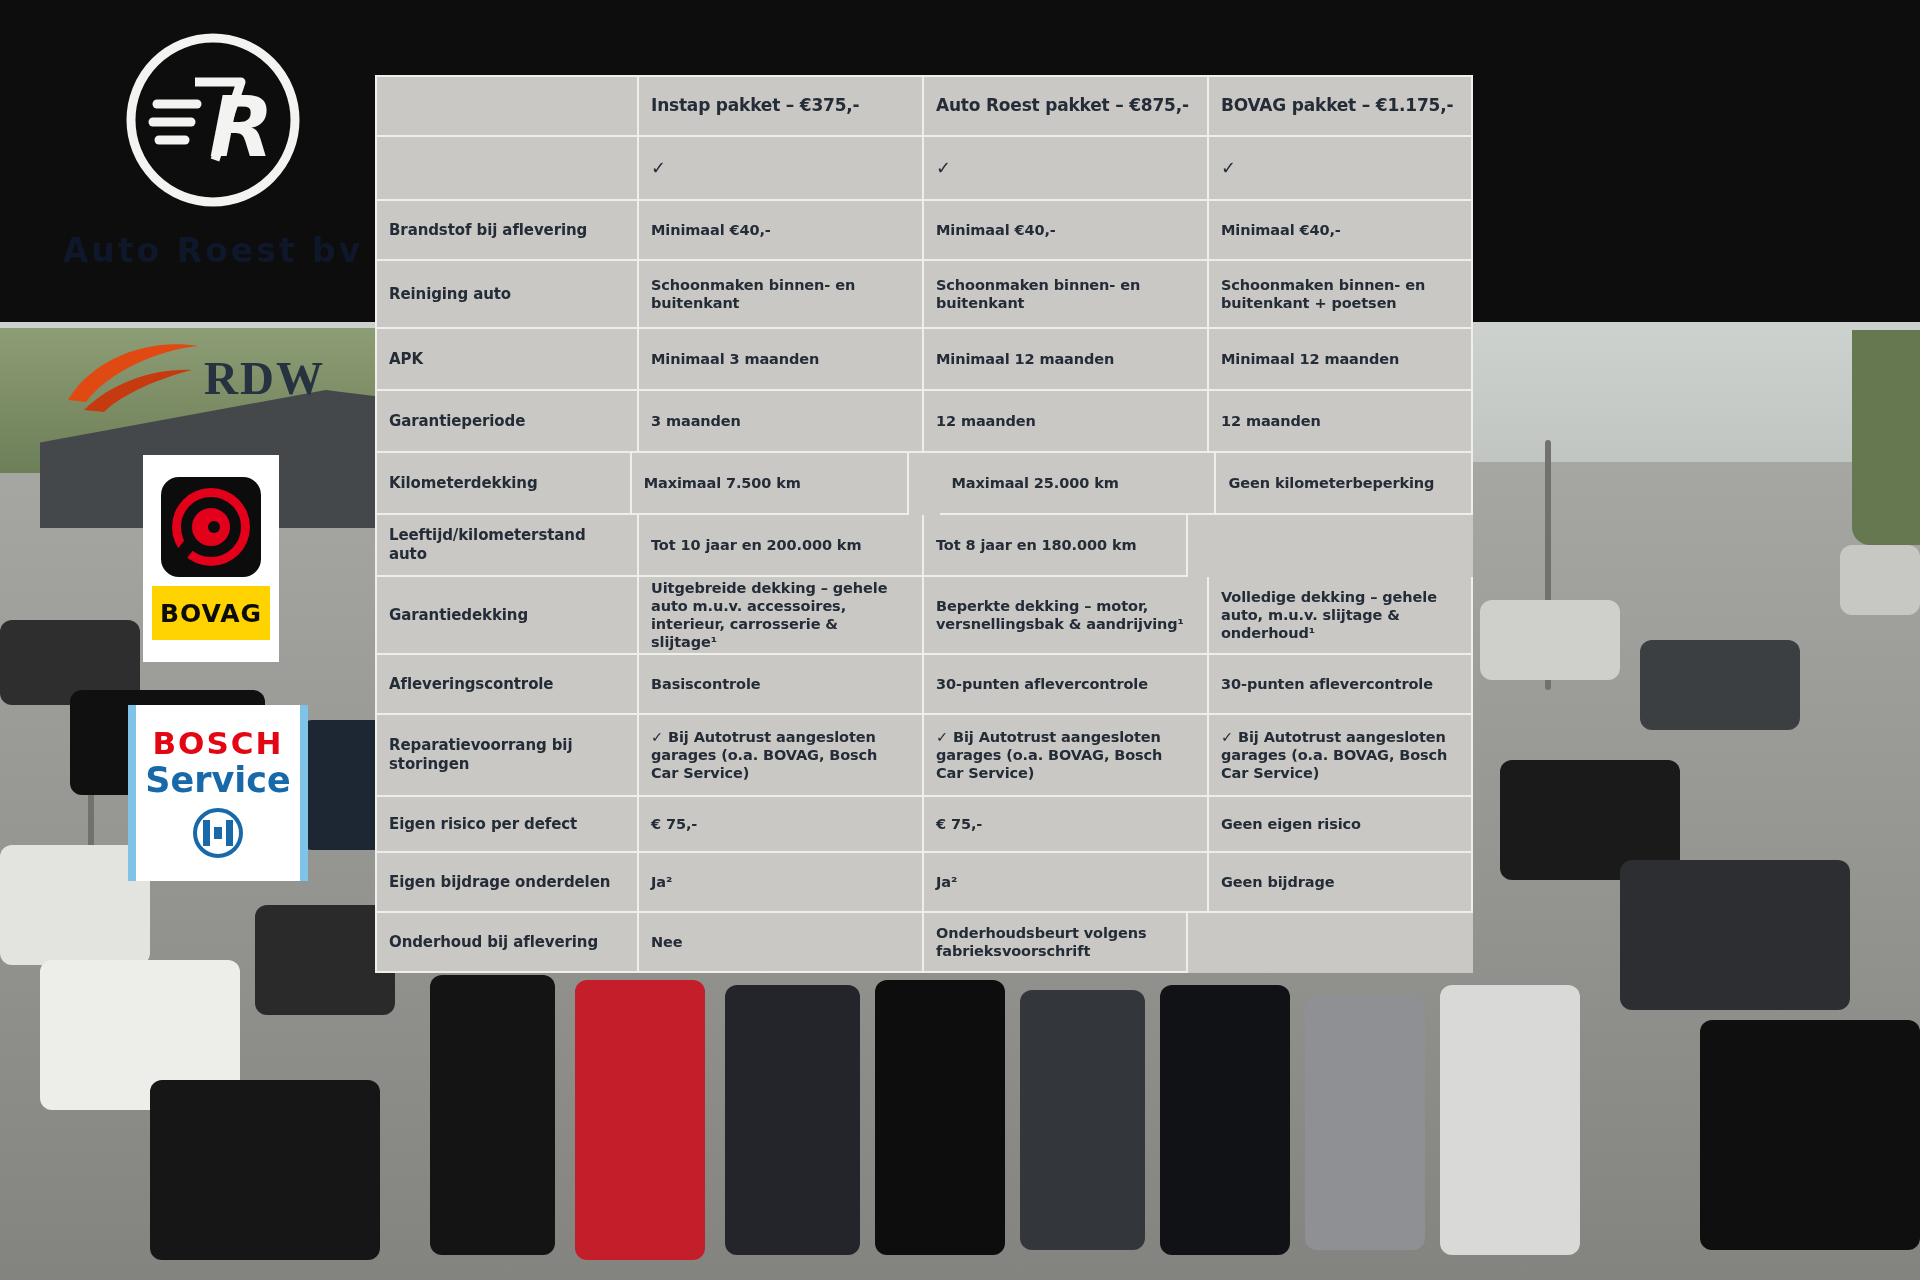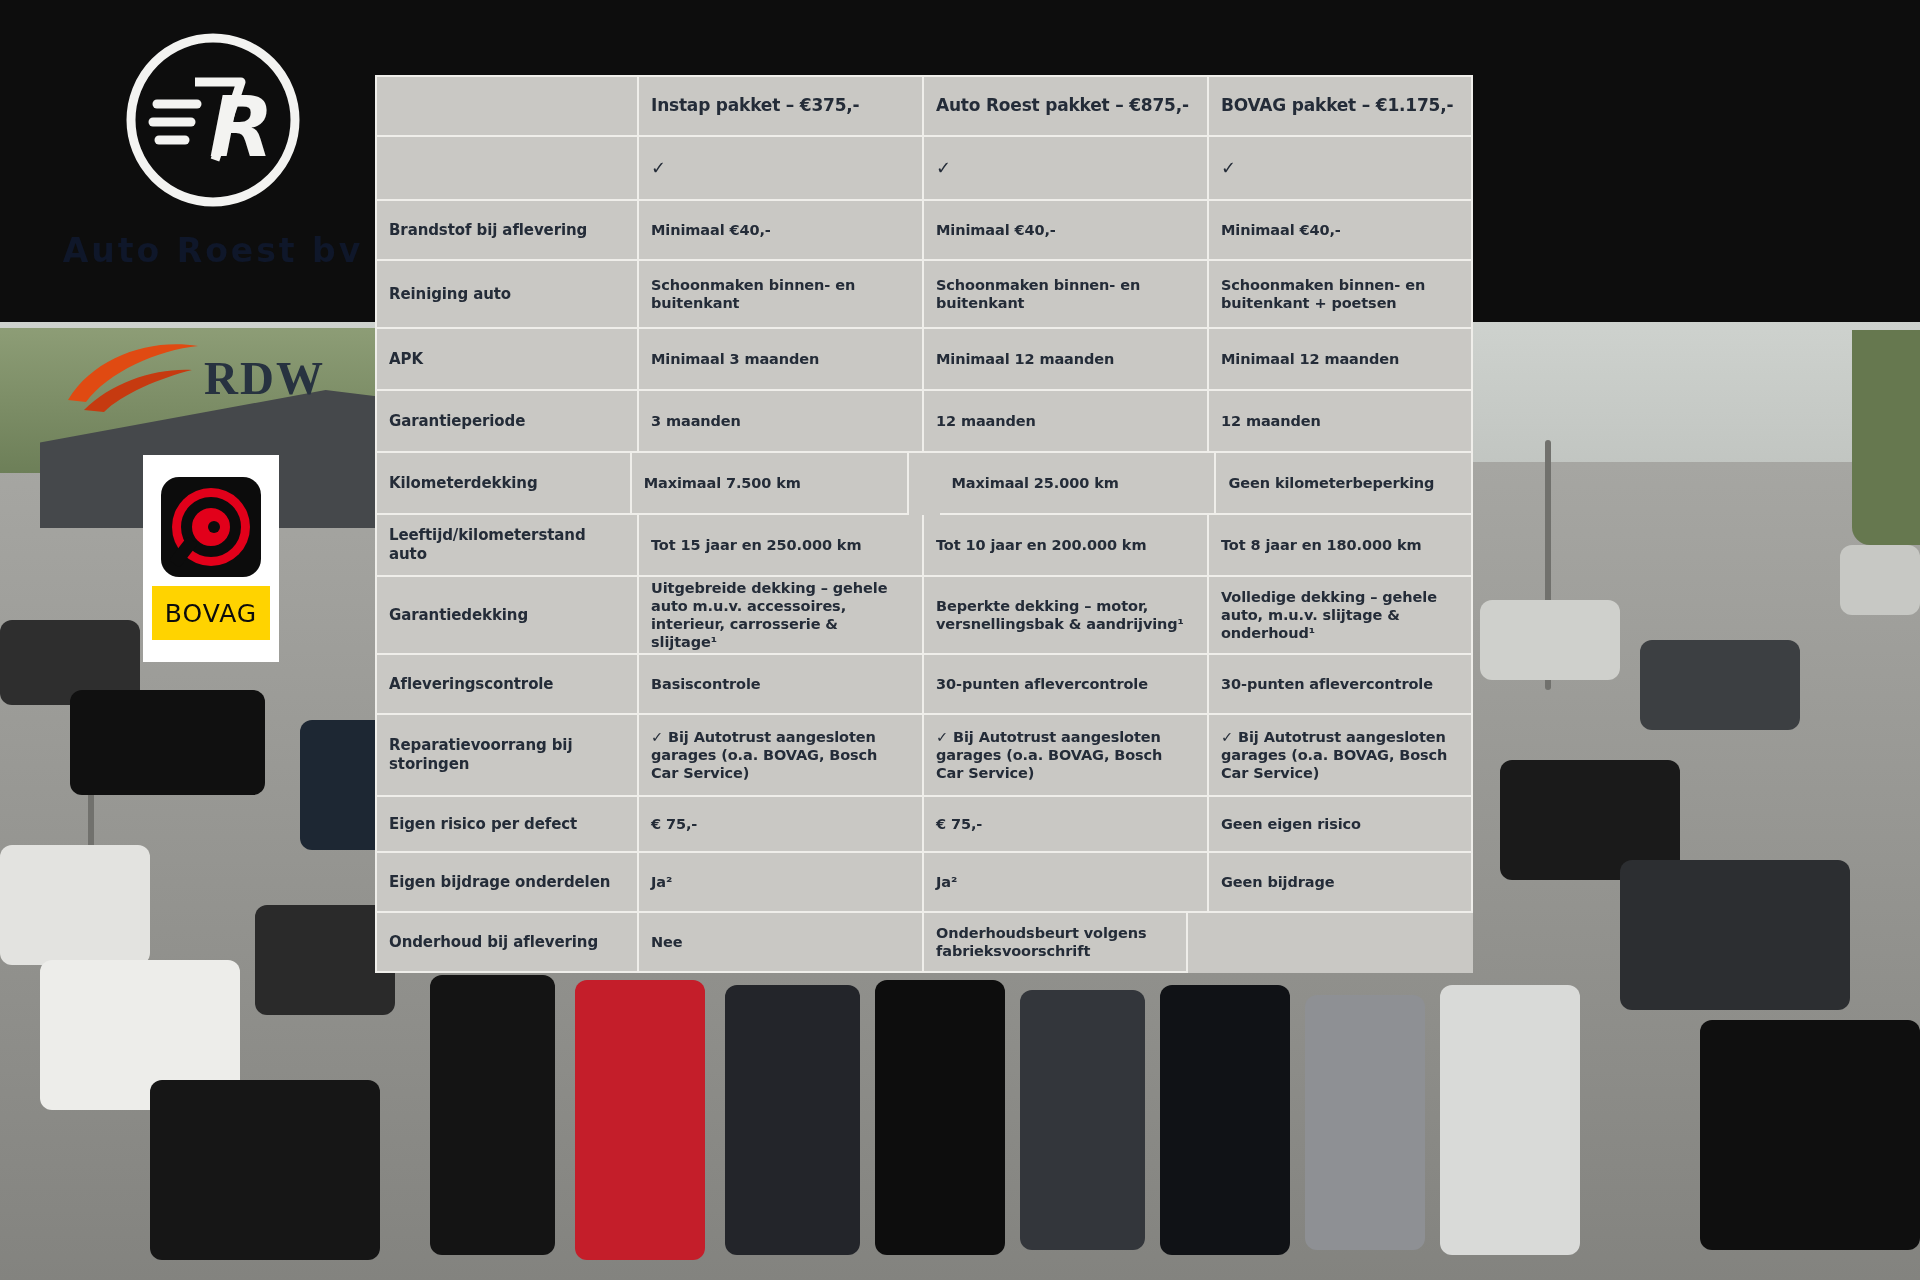--- a/index.html
+++ b/index.html
@@ -36,21 +36,21 @@
          z-index:3;display:flex;flex-direction:column;align-items:center;justify-content:center;gap:9px;}
   .bovag-square{width:100px;height:100px;background:#0c0c0c;border-radius:18px;
                 display:flex;align-items:center;justify-content:center;}
   .bovag-circle{width:78px;height:78px;background:#e2001a;border-radius:50%;position:relative;}
   .bovag-circle::before{content:"";position:absolute;left:50%;top:50%;transform:translate(-50%,-50%);
                 width:38px;height:38px;border:11px solid #0c0c0c;border-radius:50%;}
   .bovag-circle::after{content:"";position:absolute;left:5px;bottom:-1px;width:13px;height:30px;
                 background:#0c0c0c;transform:rotate(38deg);border-radius:3px;}
   .bovag-dot{position:absolute;left:36px;top:33px;width:12px;height:12px;background:#0c0c0c;border-radius:50%;}
   .bovag-banner{width:118px;height:54px;background:#ffd300;display:flex;align-items:center;justify-content:center;
-                font-weight:normal;font-size:25px;color:#0c0c0c;letter-spacing:1px;}
+                font-weight:bold;font-size:25px;color:#0c0c0c;letter-spacing:1px;}
 
   
   .bosch{position:absolute;left:128px;top:705px;width:164px;height:176px;background:#ffffff;z-index:3;
          display:flex;flex-direction:column;align-items:center;justify-content:center;gap:4px;
          border-left:8px solid #7fc3e8;border-right:8px solid #7fc3e8;}
   .bosch-word{color:#e30613;font-weight:bold;font-size:31px;letter-spacing:2px;line-height:1;}
   .service-word{color:#1769aa;font-weight:bold;font-size:35px;line-height:1;}
   .armature{width:42px;height:42px;border:4px solid #1769aa;border-radius:50%;margin-top:6px;
             display:flex;align-items:center;justify-content:center;gap:4px;}
   .arm-bar{width:7px;height:26px;background:#1769aa;display:inline-block;}
@@ -131,20 +131,29 @@
 
   <div class="bovag">
     <div class="bovag-square">
       <div class="bovag-circle">
         <span class="bovag-dot"></span>
       </div>
     </div>
     <div class="bovag-banner">BOVAG</div>
   </div>
 
+  <div class="bosch">
+    <div class="bosch-word">BOSCH</div>
+    <div class="service-word">Service</div>
+    <div class="armature">
+      <span class="arm-bar"></span>
+        <span class="arm-mid"></span>
+        <span class="arm-bar"></span>
+    </div>
+  </div>
 
   <div class="pkg-table" id="pkgTable">
       <div class="trow thead" style="height: 60px;">
         <div class="tcell tlabel" style="width: 262px;"></div>
         <div class="tcell" style="width: 285px;">Instap pakket – €375,-</div>
         <div class="tcell" style="width: 285px;">Auto Roest pakket – €875,-</div>
         <div class="tcell" style="width: 264px;">BOVAG pakket – €1.175,-</div>
       </div>
       <div class="trow checkrow" style="height: 64px;">
         <div class="tcell tlabel" style="width: 262px;"></div>
@@ -177,21 +186,20 @@
         <div class="tcell" style="width: 264px;">12 maanden</div>
       </div>
       <div class="trow" style="height: 62px;">
         <div class="tcell tlabel" style="width: 262px;">Kilometerdekking</div>
         <div class="tcell" style="width: 285px;">Maximaal 7.500 km</div>
         <div class="tcell" style="width: 285px; margin-left: 31px;">Maximaal 25.000 km</div>
         <div class="tcell" style="width: 264px;">Geen kilometerbeperking</div>
       </div>
       <div class="trow" style="height: 62px;">
         <div class="tcell tlabel" style="width: 262px;">Leeftijd/kilometerstand auto</div>
-        <div class="tcell" style="width: 285px;">Tot 15 jaar en 250.000 km</div>
         <div class="tcell" style="width: 285px;">Tot 10 jaar en 200.000 km</div>
         <div class="tcell" style="width: 264px;">Tot 8 jaar en 180.000 km</div>
       </div>
       <div class="trow" style="height: 78px;">
         <div class="tcell tlabel" style="width: 262px;">Garantiedekking</div>
         <div class="tcell" style="width: 285px;">Uitgebreide dekking – gehele auto m.u.v. accessoires, interieur, carrosserie &amp; slijtage¹</div>
         <div class="tcell" style="width: 285px;">Beperkte dekking – motor, versnellingsbak &amp; aandrijving¹</div>
         <div class="tcell" style="width: 264px;">Volledige dekking – gehele auto, m.u.v. slijtage &amp; onderhoud¹</div>
       </div>
       <div class="trow" style="height: 60px;">

